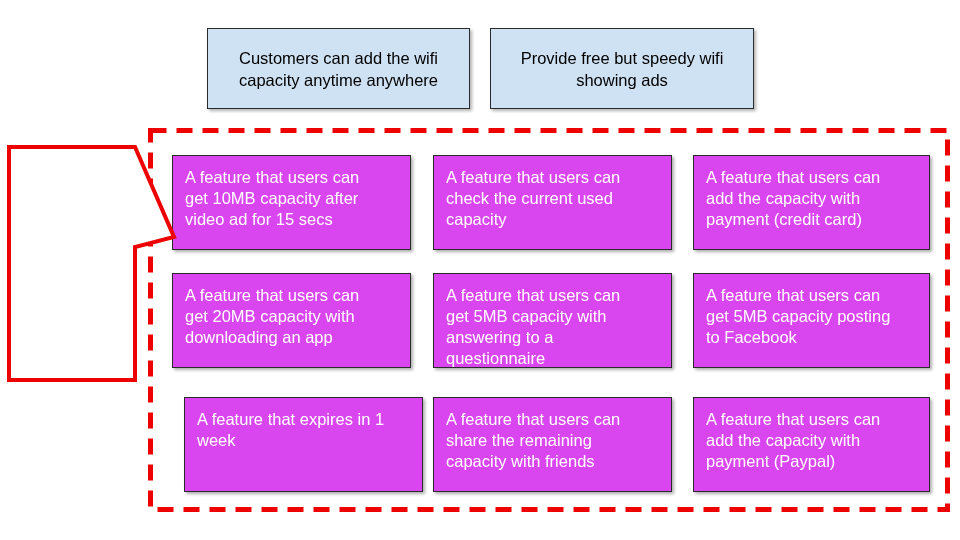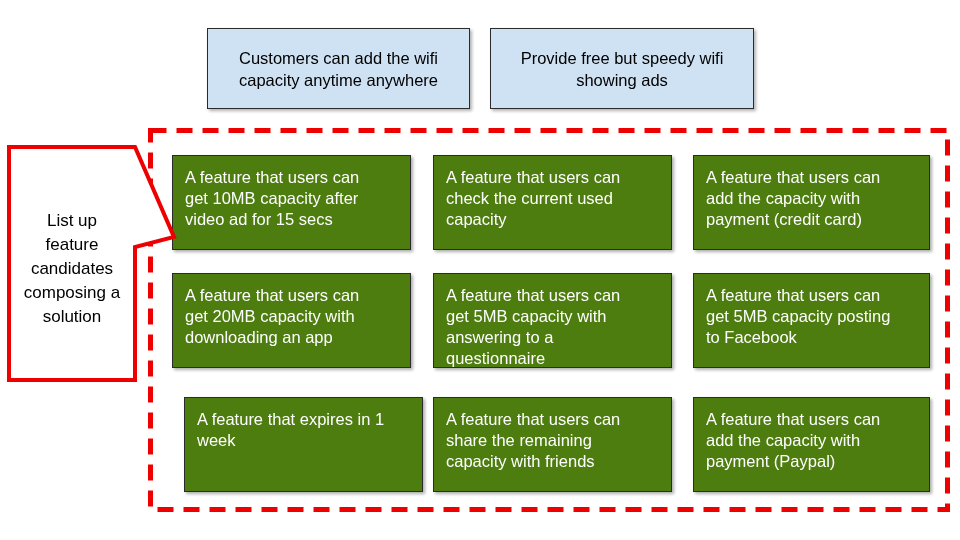--- a/index.html
+++ b/index.html
@@ -13,21 +13,21 @@
         display:flex;align-items:center;justify-content:center;
         text-align:center;font-size:16.5px;line-height:22px;color:#000;
         white-space:pre-line;}
   .note1{left:207px;top:28px;width:261px;height:79px;}
   .note2{left:490px;top:28px;width:262px;height:79px;}
 
   
   .boundary-svg{position:absolute;left:148px;top:128px;width:802px;height:384px;}
 
   
-  .feature{position:absolute;width:239px;height:95px;background:#4d7c0f;
+  .feature{position:absolute;width:239px;height:95px;background:#d946ef;
            border:1.5px solid #2b2b2b;box-shadow:2px 2px 3px rgba(0,0,0,0.32);
            box-sizing:border-box;color:#ffffff;font-size:16.5px;line-height:21px;
            padding:11px 12px;white-space:pre-line;overflow:hidden;}
 
   
   .callout-svg{position:absolute;left:0;top:140px;width:190px;height:250px;z-index:5;}
   .callout-text{position:absolute;left:9px;top:147px;width:126px;height:233px;z-index:6;
                 display:flex;align-items:center;justify-content:center;text-align:center;
                 color:#000;font-size:17px;line-height:24px;white-space:pre-line;
                 padding-top:10px;box-sizing:border-box;}
@@ -72,19 +72,14 @@
   <div class="feature" style="left:433px;top:397px;">A feature that users can
 share the remaining
 capacity with friends</div>
   <div class="feature" style="left:693px;top:397px;width:237px;">A feature that users can
 add the capacity with
 payment (Paypal)</div>
 
   <svg class="callout-svg" viewBox="0 0 190 250" aria-hidden="true">
     <polygon points="9,7 135,7 174,97 135,107 135,240 9,240" fill="#ffffff" stroke="#ee0000" stroke-width="4" stroke-linejoin="miter"></polygon>
   </svg>
-  <div class="callout-text">List up
-feature
-candidates
-composing a
-solution</div>
 
 </div>
 
 </body></html>

